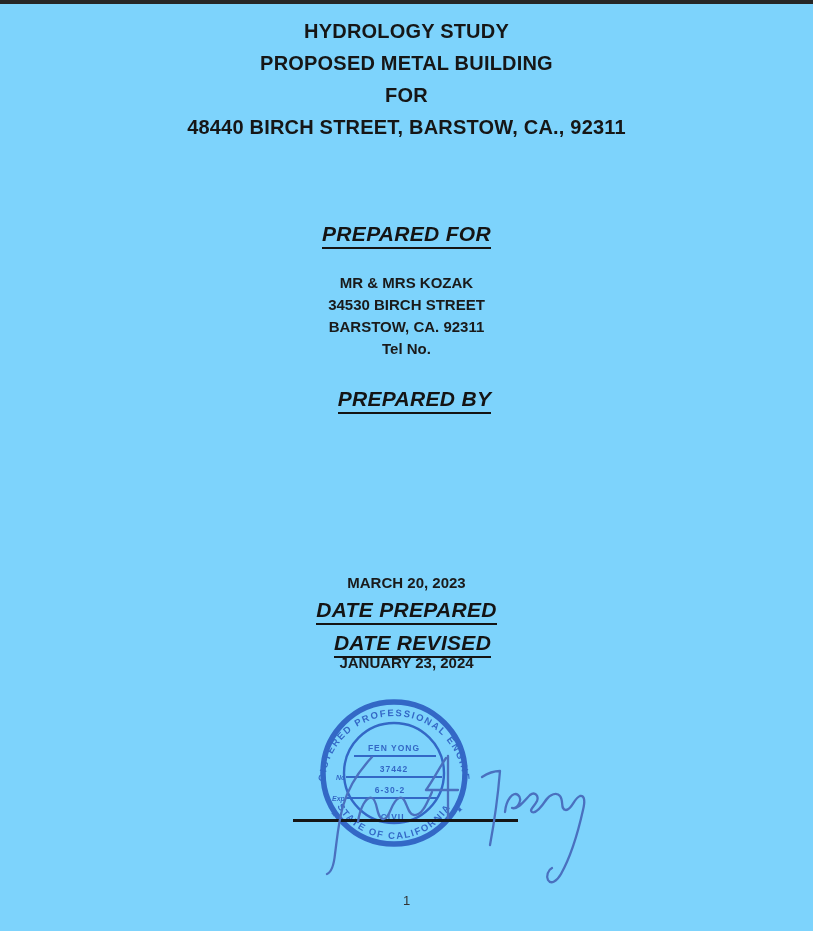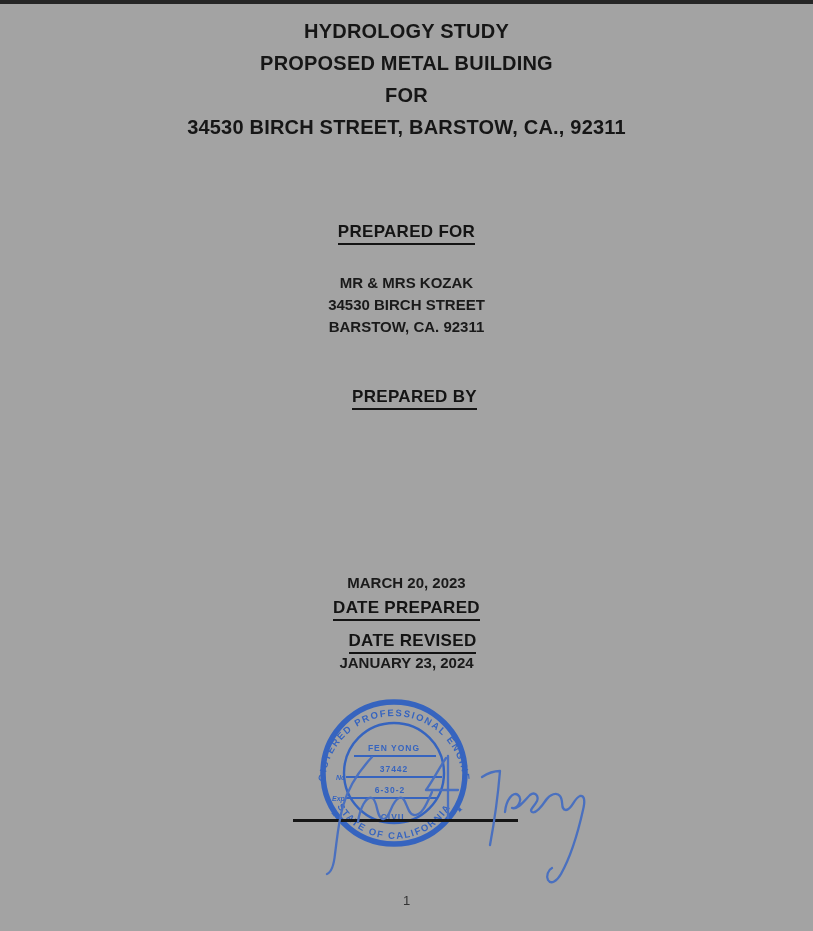--- a/index.html
+++ b/index.html
@@ -1,30 +1,30 @@
 <!DOCTYPE html>
 <html><head>
 <meta charset="utf-8">
 <style>
   html,body{margin:0;padding:0;background:#fff;}
   .page{
     position:relative;
     width:813px;height:931px;
-    background:#a3a3a3;
+    background:#7dd3fc;
     font-family:"Liberation Sans", sans-serif;
     color:#111;
     overflow:hidden;
   }
   .top-bar{
     position:absolute;left:0;top:0;width:813px;height:4px;
     background:#262626;
   }
   .center-text{position:absolute;left:0;right:0;text-align:center;}
   .title-block{top:15px;font-weight:bold;font-size:20px;line-height:32px;letter-spacing:.2px;color:#161616;}
-  .sec-heading{font-weight:bold;font-size:17px;letter-spacing:.3px;color:#141414;}
+  .sec-heading{font-weight:bold;font-size:21px;letter-spacing:.3px;color:#141414;font-style:italic;}
   .sec-heading span{display:inline-block;border-bottom:2px solid #141414;padding-bottom:1px;}
   .sec-body{font-weight:bold;font-size:15px;line-height:22px;color:#1a1a1a;}
   .s0-head{top:222px;} .s0-body{top:272px;}
   .s1-head{top:387px;padding-left:16px;} .s1-body{top:436px;}
   .s2-head{top:562px;margin-top:36px;} .s2-body{top:572px;}
   .s3-head{top:631px;padding-left:12px;} .s3-body{top:652px;}
   .stamp-svg{position:absolute;left:280px;top:688px;z-index:1;}
   .sig-line{position:absolute;left:293px;top:819px;width:225px;height:3px;background:#161616;z-index:2;}
   .sig-name{position:absolute;left:250px;width:310px;top:827px;text-align:center;
             font-weight:bold;font-size:15px;color:#141414;z-index:3;}
@@ -38,30 +38,31 @@
 <body>
 
 <div class="page">
 
   <div class="top-bar"></div>
 
   <div class="center-text title-block">
     <div>HYDROLOGY STUDY</div>
     <div>PROPOSED METAL BUILDING</div>
     <div>FOR</div>
-    <div>34530 BIRCH STREET, BARSTOW, CA., 92311</div>
+    <div>48440 BIRCH STREET, BARSTOW, CA., 92311</div>
   </div>
 
   <div class="center-text sec-heading s0-head">
     <span>PREPARED FOR</span>
   </div>
   <div class="center-text sec-body s0-body">
     <div>MR &amp; MRS KOZAK</div>
     <div>34530 BIRCH STREET</div>
     <div>BARSTOW, CA. 92311</div>
+    <div>Tel No.</div>
   </div>
 
   <div class="center-text sec-heading s1-head">
     <span>PREPARED BY</span>
   </div>
 
   <div class="center-text sec-heading s2-head">
     <span>DATE PREPARED</span>
   </div>
   <div class="center-text sec-body s2-body">

